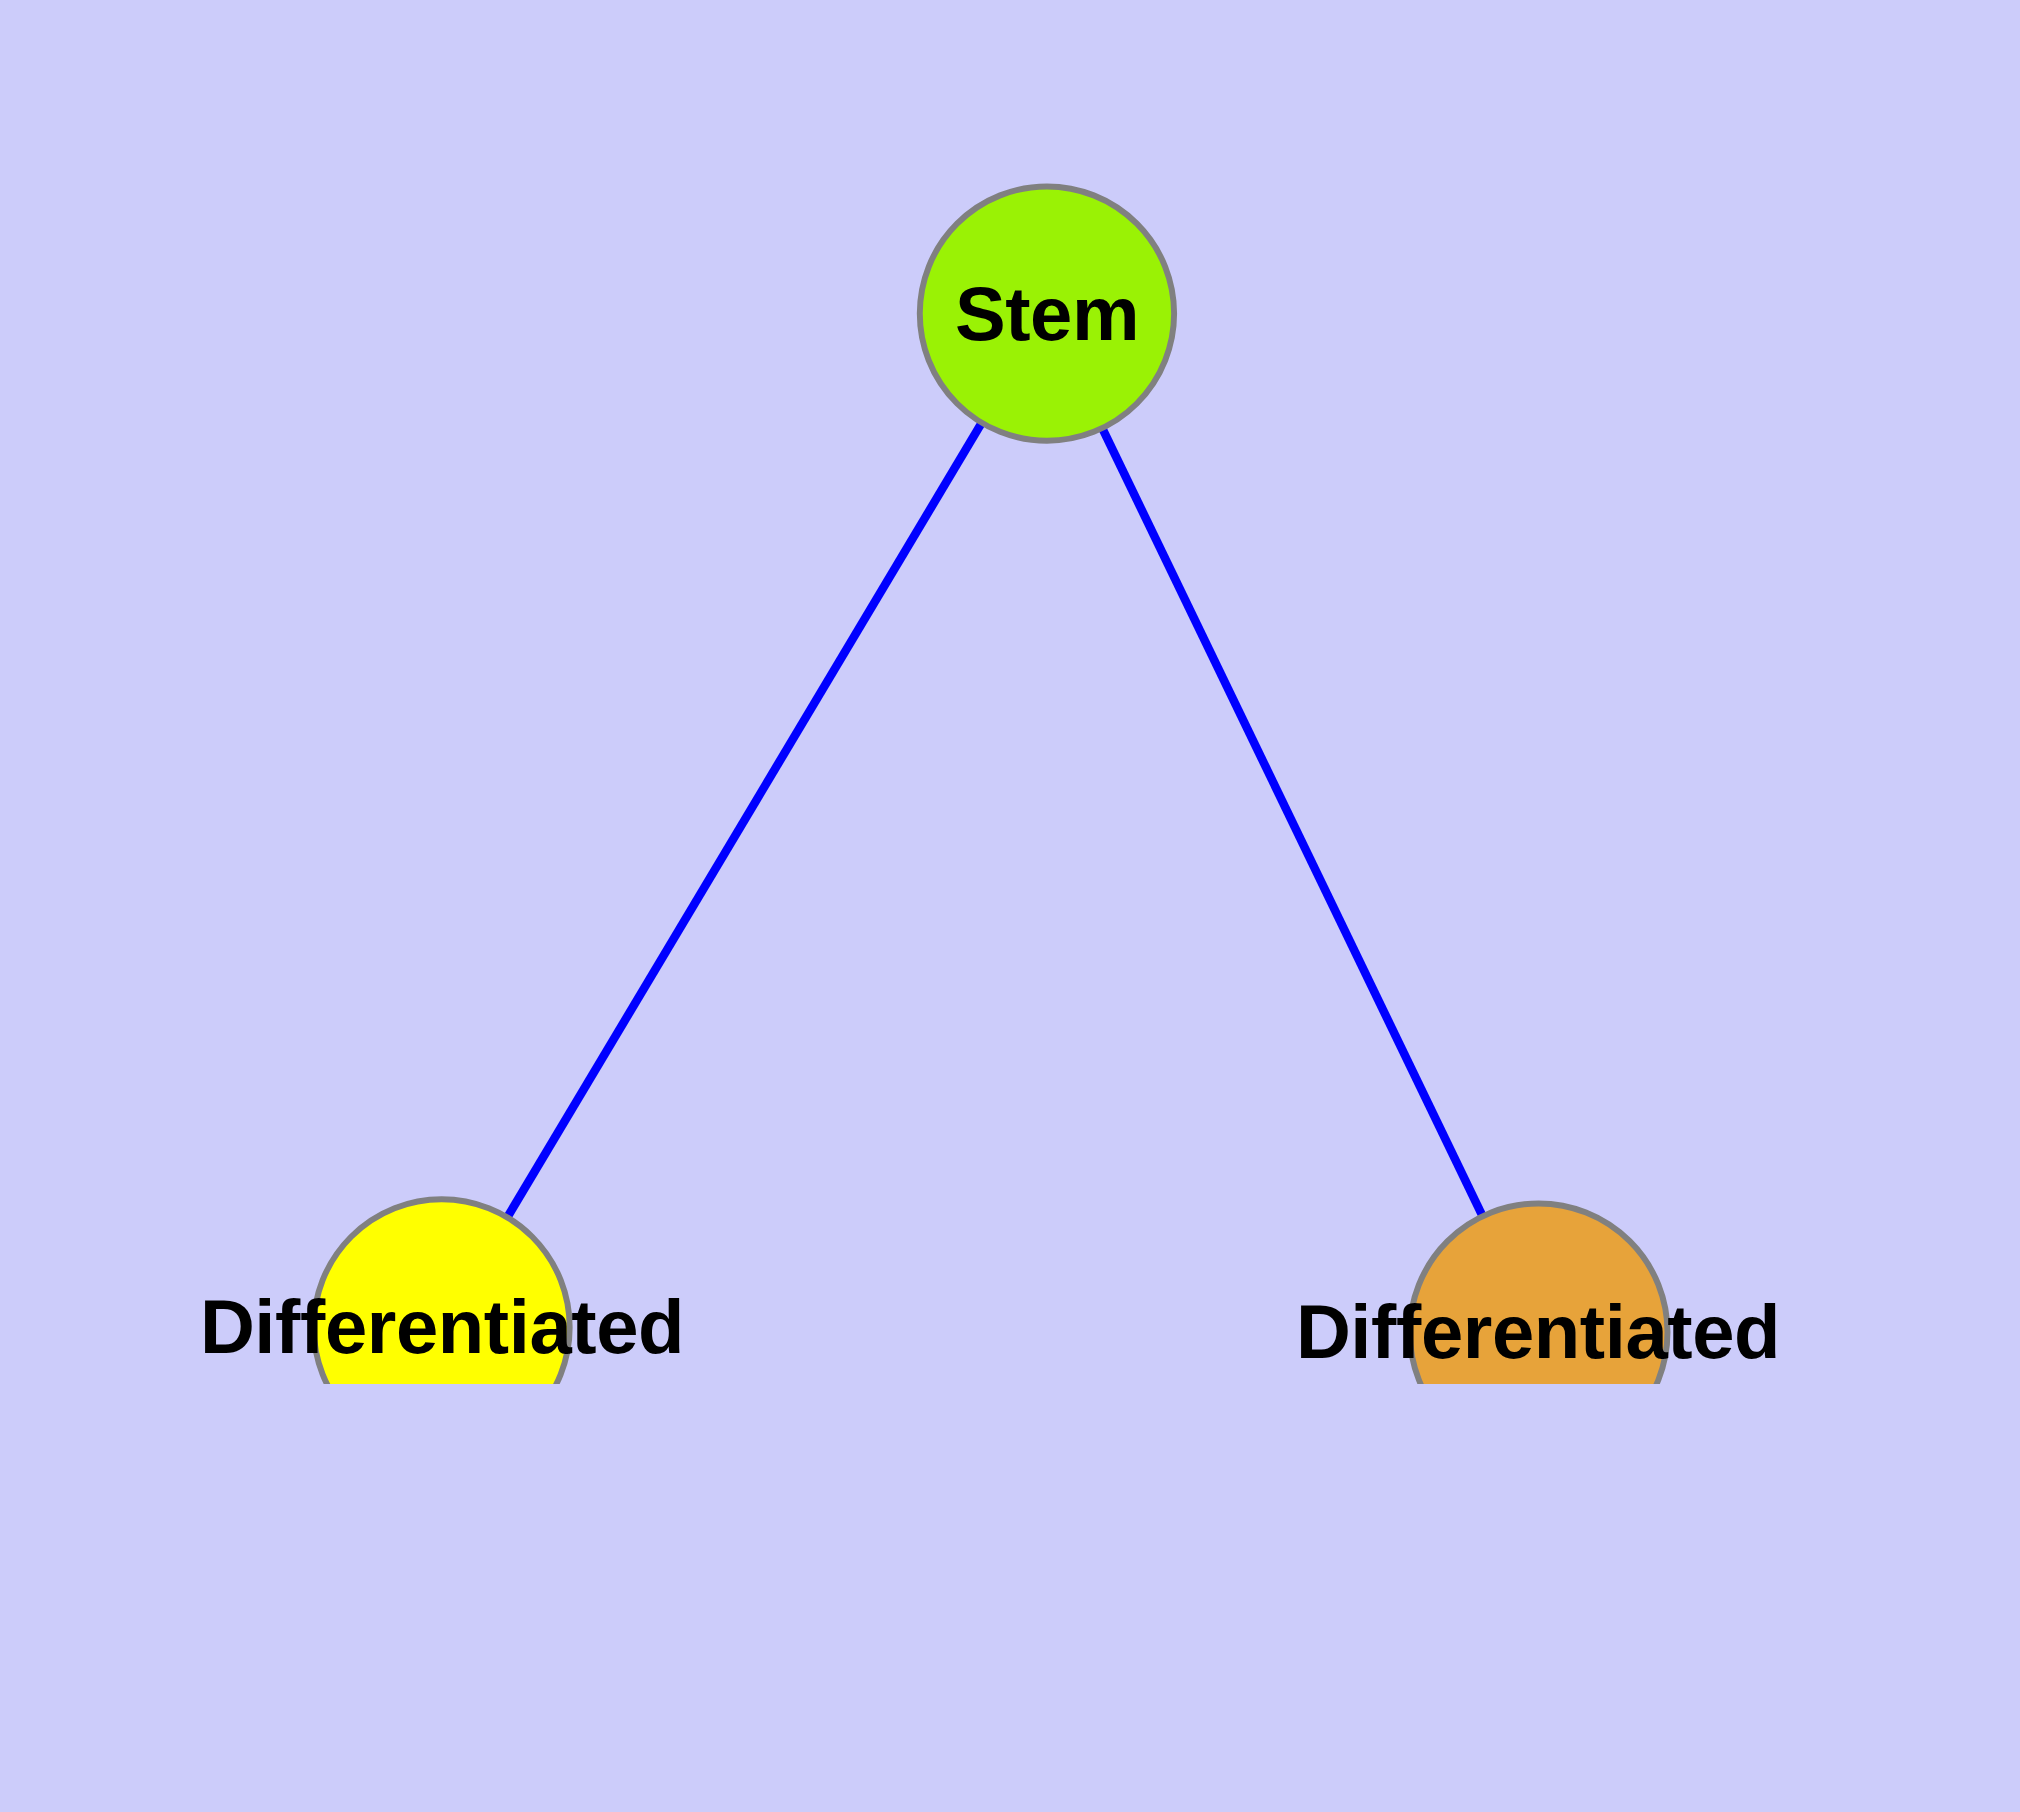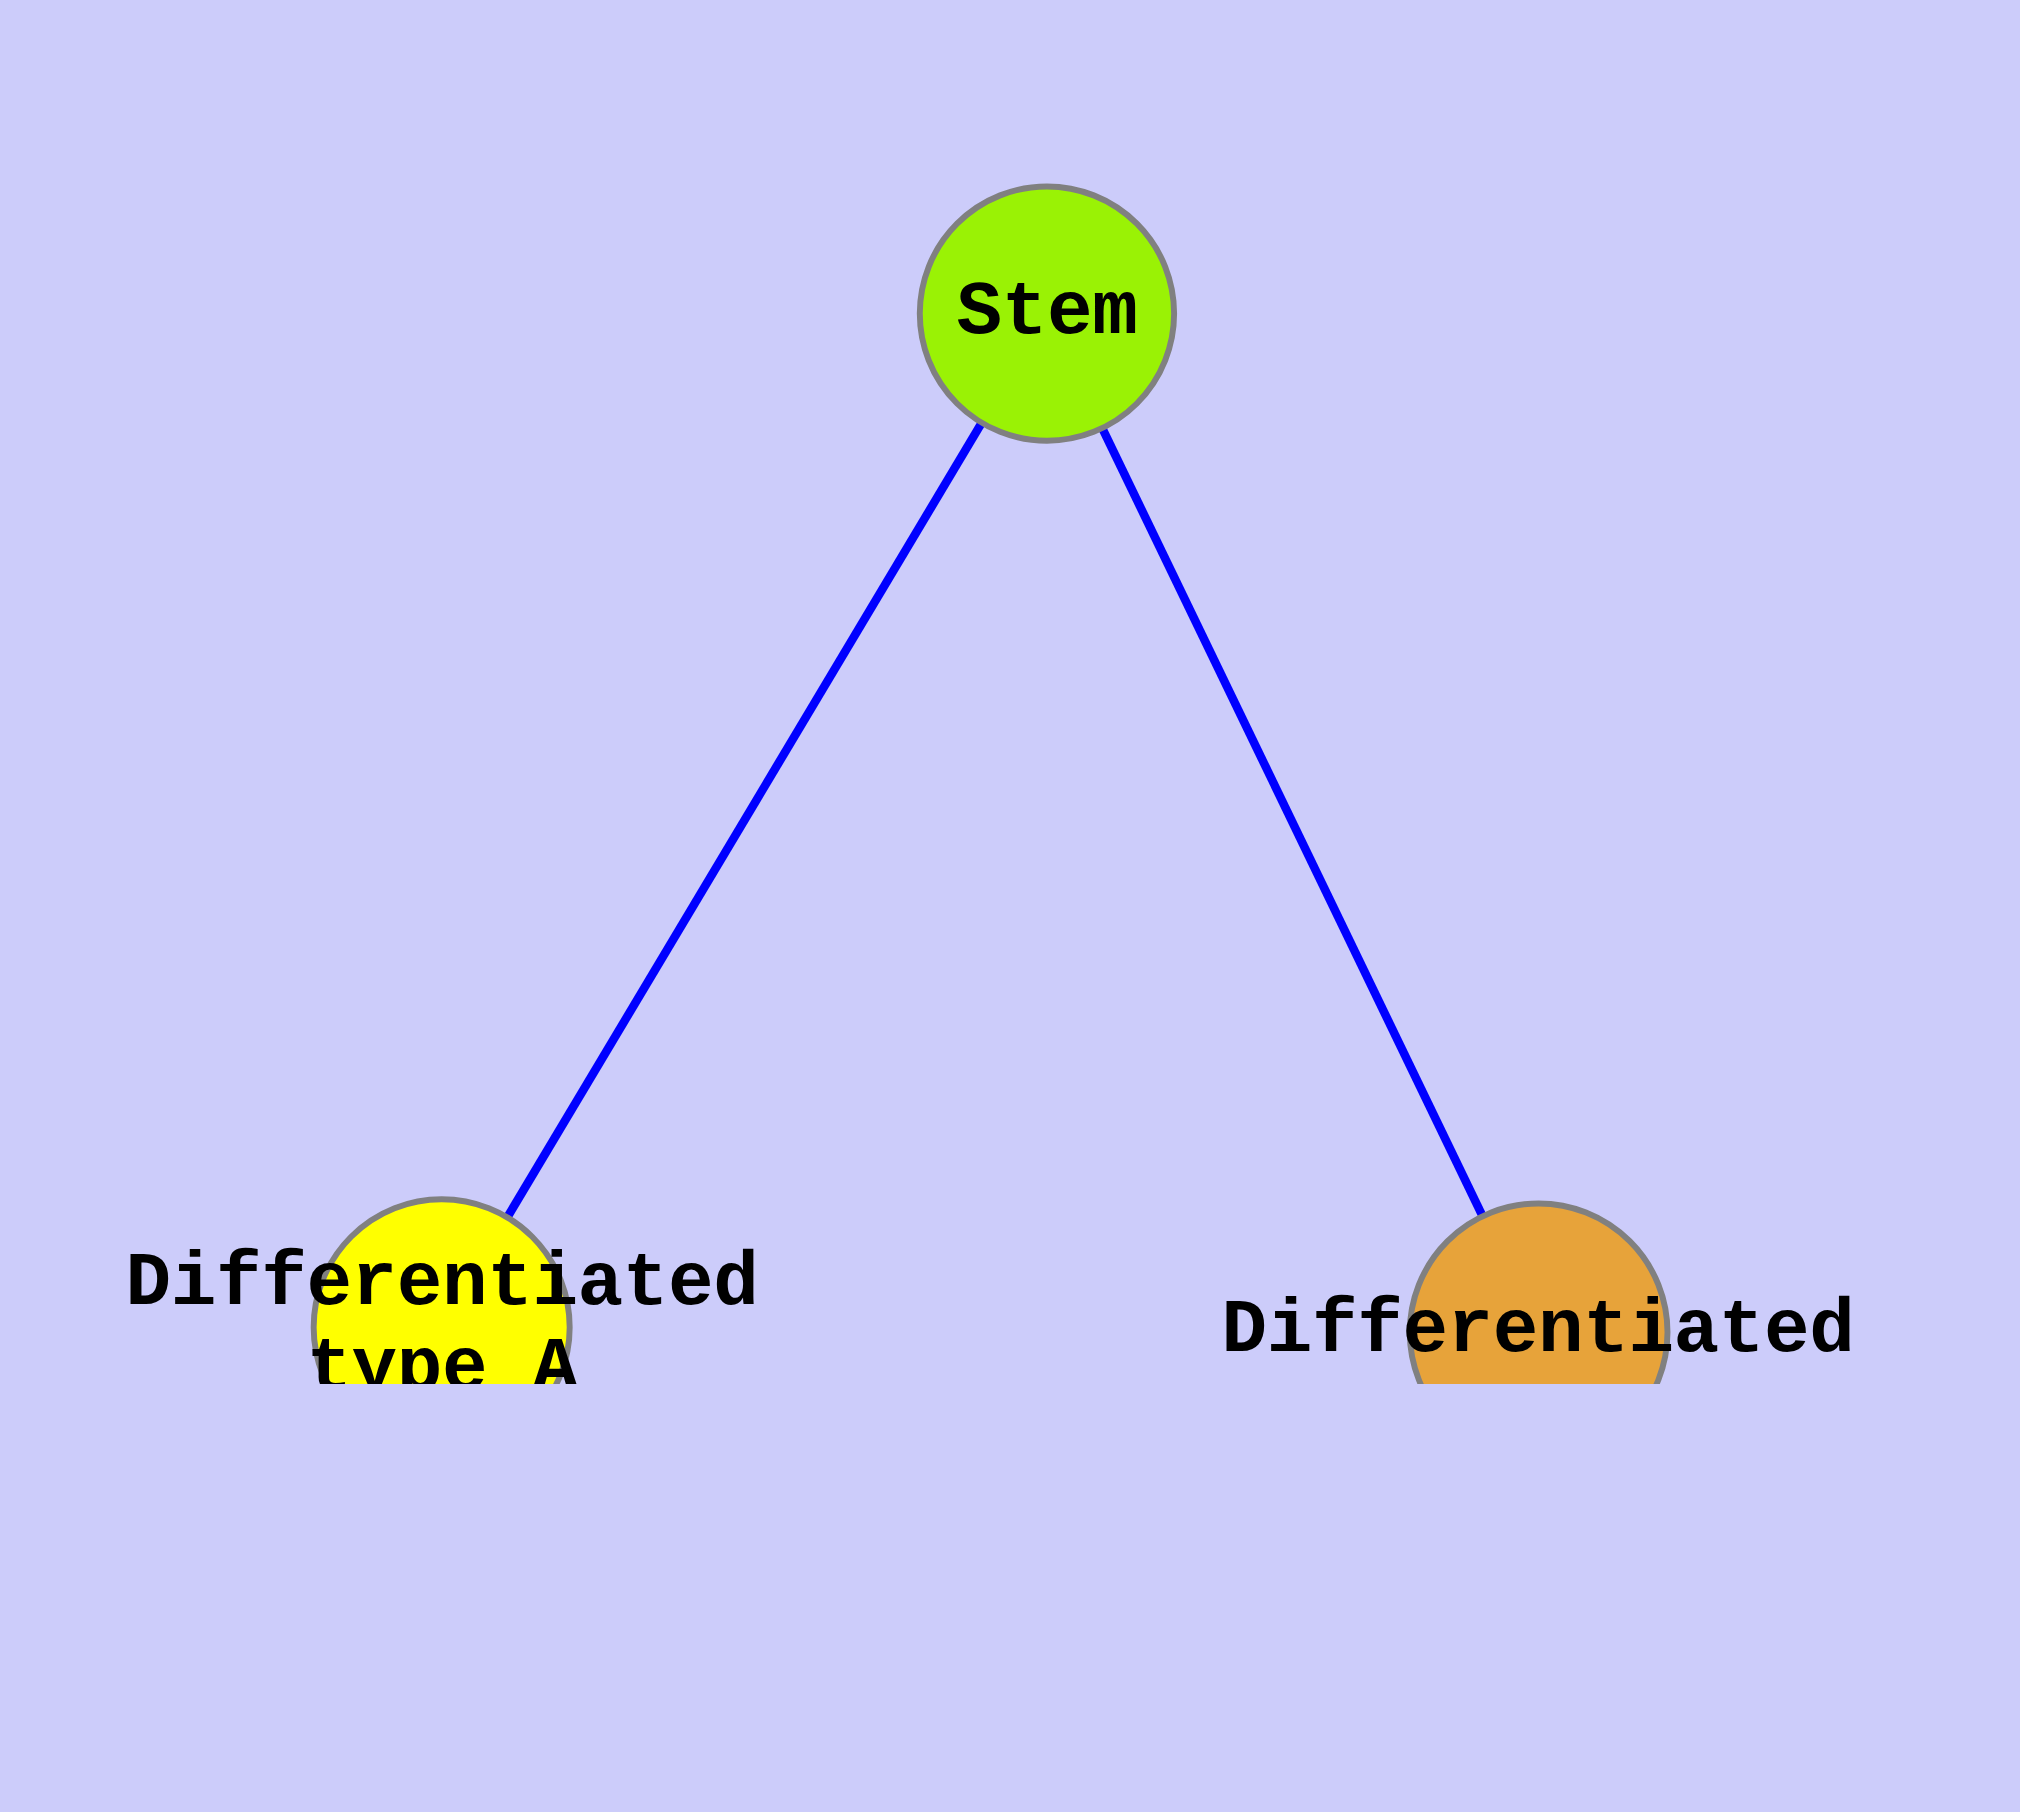--- a/index.html
+++ b/index.html
@@ -43,21 +43,21 @@
     text-align: center;
     white-space: nowrap;
     pointer-events: none;
     transform: translate(-50%, -50%);
     letter-spacing: -0.4px;
   }
 </style>
 </head>
 <body style="background: rgb(204, 204, 250);">
 
-<div id="canvas" style="width: 2021px; height: 1384px; background: rgb(204, 204, 250); font-family: Liberation Mono, monospace;">
+<div id="canvas" style="width: 2021px; height: 1384px; background: rgb(204, 204, 250);">
 
   <svg id="graph-svg" viewBox="0 0 2384 2138" preserveAspectRatio="none" xmlns="http://www.w3.org/2000/svg">
 
     <g>
       <line class="edge-line" x1="1235" y1="370" x2="521" y2="1566" stroke="#0000ff" stroke-width="10"></line>
       <line class="edge-line" x1="1235" y1="370" x2="1815" y2="1572" stroke="#0000ff" stroke-width="10"></line>
     </g>
 
     <g>
       <circle class="node-circle" cx="1235" cy="370" r="150" fill="#9af205" stroke="#808080" stroke-width="7"></circle>
@@ -65,21 +65,20 @@
       <circle class="node-circle" cx="1815" cy="1572" r="152" fill="#e7a33a" stroke="#808080" stroke-width="7"></circle>
     </g>
   </svg>
 
   <div class="node-label" style="left: 1047px; top: 314px; color: rgb(0, 0, 0); font-size: 76px;">
     <div>Stem</div>
   </div>
 
   <div class="node-label" style="left: 442px; top: 1327px; color: rgb(0, 0, 0); font-size: 76px;">
     <div>Differentiated</div>
-    <div>type A</div>
   </div>
 
   <div class="node-label" style="left: 1538px; top: 1332px; color: rgb(0, 0, 0); font-size: 76px;">
     <div>Differentiated</div>
   </div>
 
 </div>
 
 
 </body></html>

